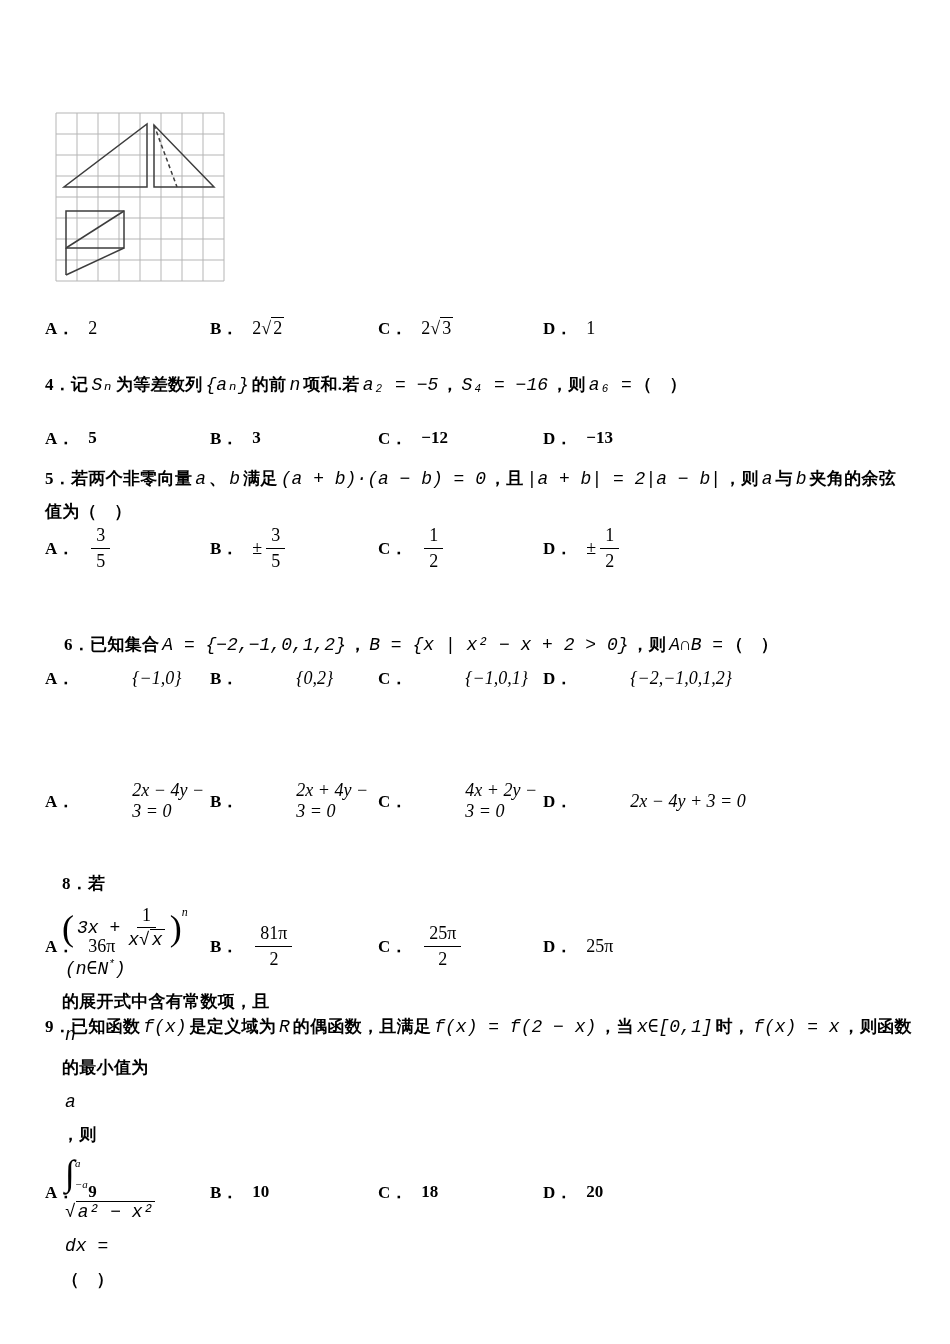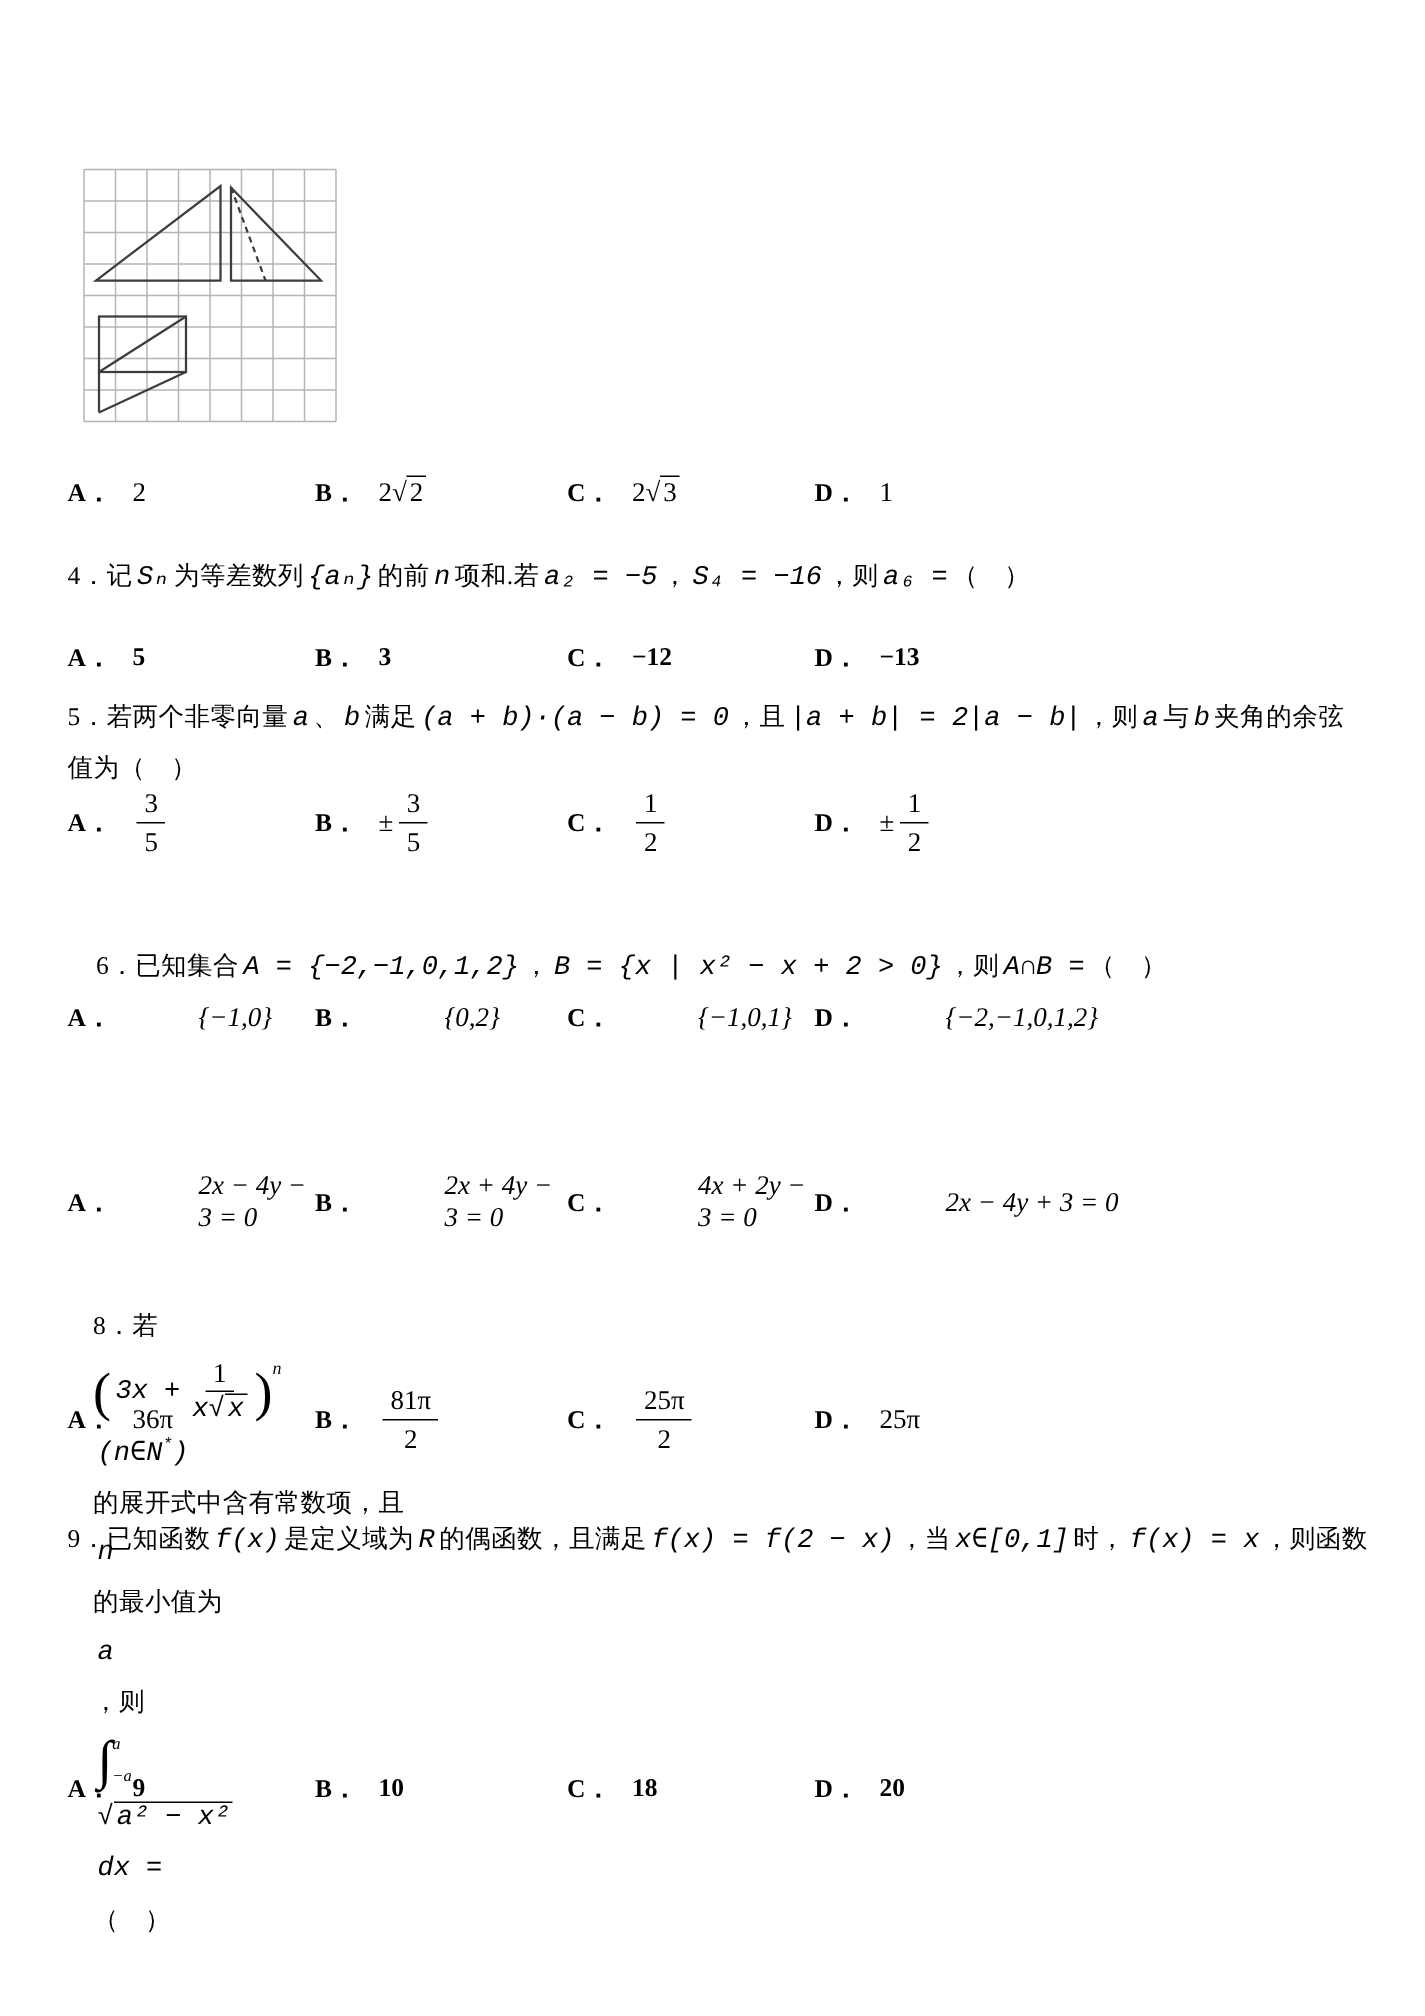--- a/index.html
+++ b/index.html
@@ -8,21 +8,21 @@
     position:relative; width:950px; height:1344px; margin:0 auto;
     background:#ffffff; color:#000;
     font-family:"Liberation Serif","DejaVu Serif",serif;
     overflow:hidden;
   }
   .figure { position:absolute; left:50px; top:110px; }
   .q-line {
     position:absolute; left:45px; right:38px;
     font-size:17px; line-height:1.9; white-space:pre-wrap;
   }
-  .seg-cn { font-weight:normal; font-style:normal; letter-spacing:0.3px; }
+  .seg-cn { font-weight:bold; font-style:normal; letter-spacing:0.3px; }
   .seg-m  { font-style:italic; font-size:18px; padding:0 3px;
             font-family:Liberation Mono, monospace; }
   .opt-row {
     position:absolute; left:45px; right:38px;
     display:grid; grid-template-columns:165px 168px 165px 1fr;
     align-items:center;
   }
   .opt { display:flex; align-items:center; }
   .opt-label { font-weight:bold; font-size:17px; margin-right:14px; white-space:pre; }
   .opt-val { font-size:18px; font-family:"Liberation Serif","DejaVu Serif","DejaVu Sans",serif; }

